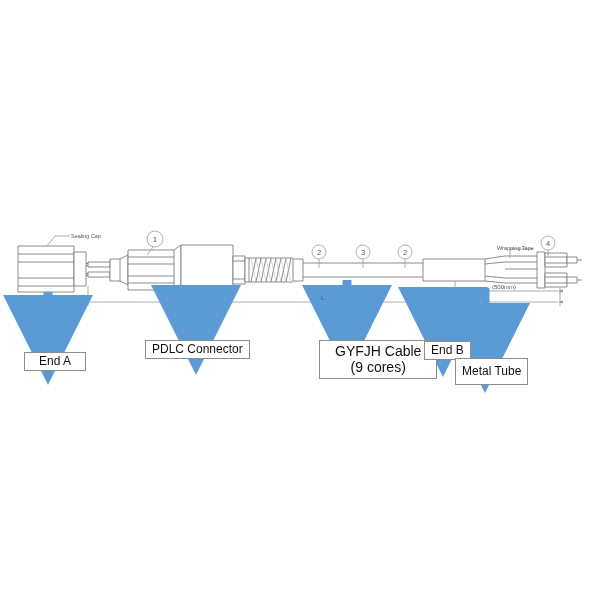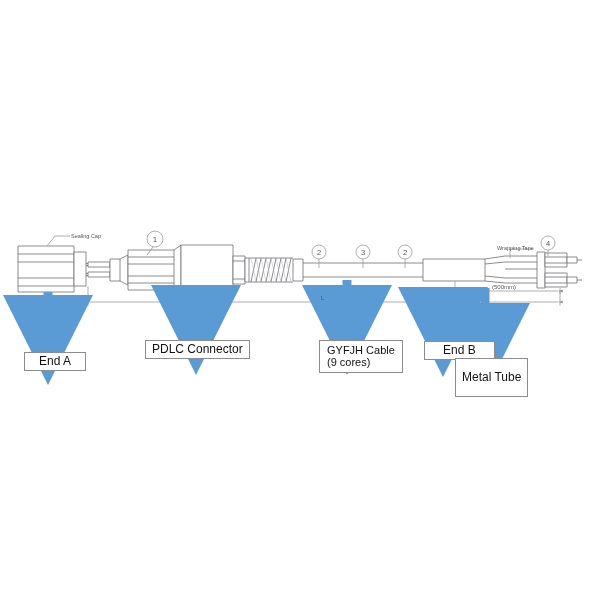--- a/index.html
+++ b/index.html
@@ -20,30 +20,31 @@
   #stage svg {
     position: absolute;
     left: 0;
     top: 0;
   }
   .callout-box {
     position: absolute;
     border: 1px solid #8c8c8c;
     background: #ffffff;
     color: #111111;
+    text-align: center;
     line-height: 1.12;
     white-space: nowrap;
     box-sizing: border-box;
   }
   .callout-box span { display: block; }
   .cb-endA      { left: 24px;  top: 352px; padding: 2px 14px; font-size: 12px; }
   .cb-pdlc      { left: 145px; top: 340px; padding: 2px 6px; font-size: 12px; }
-  .cb-gyfjh     { left: 319px; top: 340px; padding: 3px 7px; font-size: 11px; }
-  .cb-endB      { left: 424px; top: 341px; padding: 2px 18px; font-size: 12px; }
-  .cb-metaltube { left: 455px; top: 358px; padding: 12px 6px; font-size: 12px; }
+  .cb-gyfjh     { left: 319px; top: 340px; padding: 3px 15px; font-size: 14px; }
+  .cb-endB      { left: 424px; top: 341px; padding: 2px 6px; font-size: 12px; }
+  .cb-metaltube { left: 455px; top: 358px; padding: 6px 6px; font-size: 12px; }
 </style>
 </head>
 <body>
 
 <div id="stage">
 
   <svg width="600" height="600" viewBox="0 0 600 600">
 
     <defs>
       <marker id="arrowBlue" markerWidth="10" markerHeight="10" refX="5" refY="5" orient="auto">

